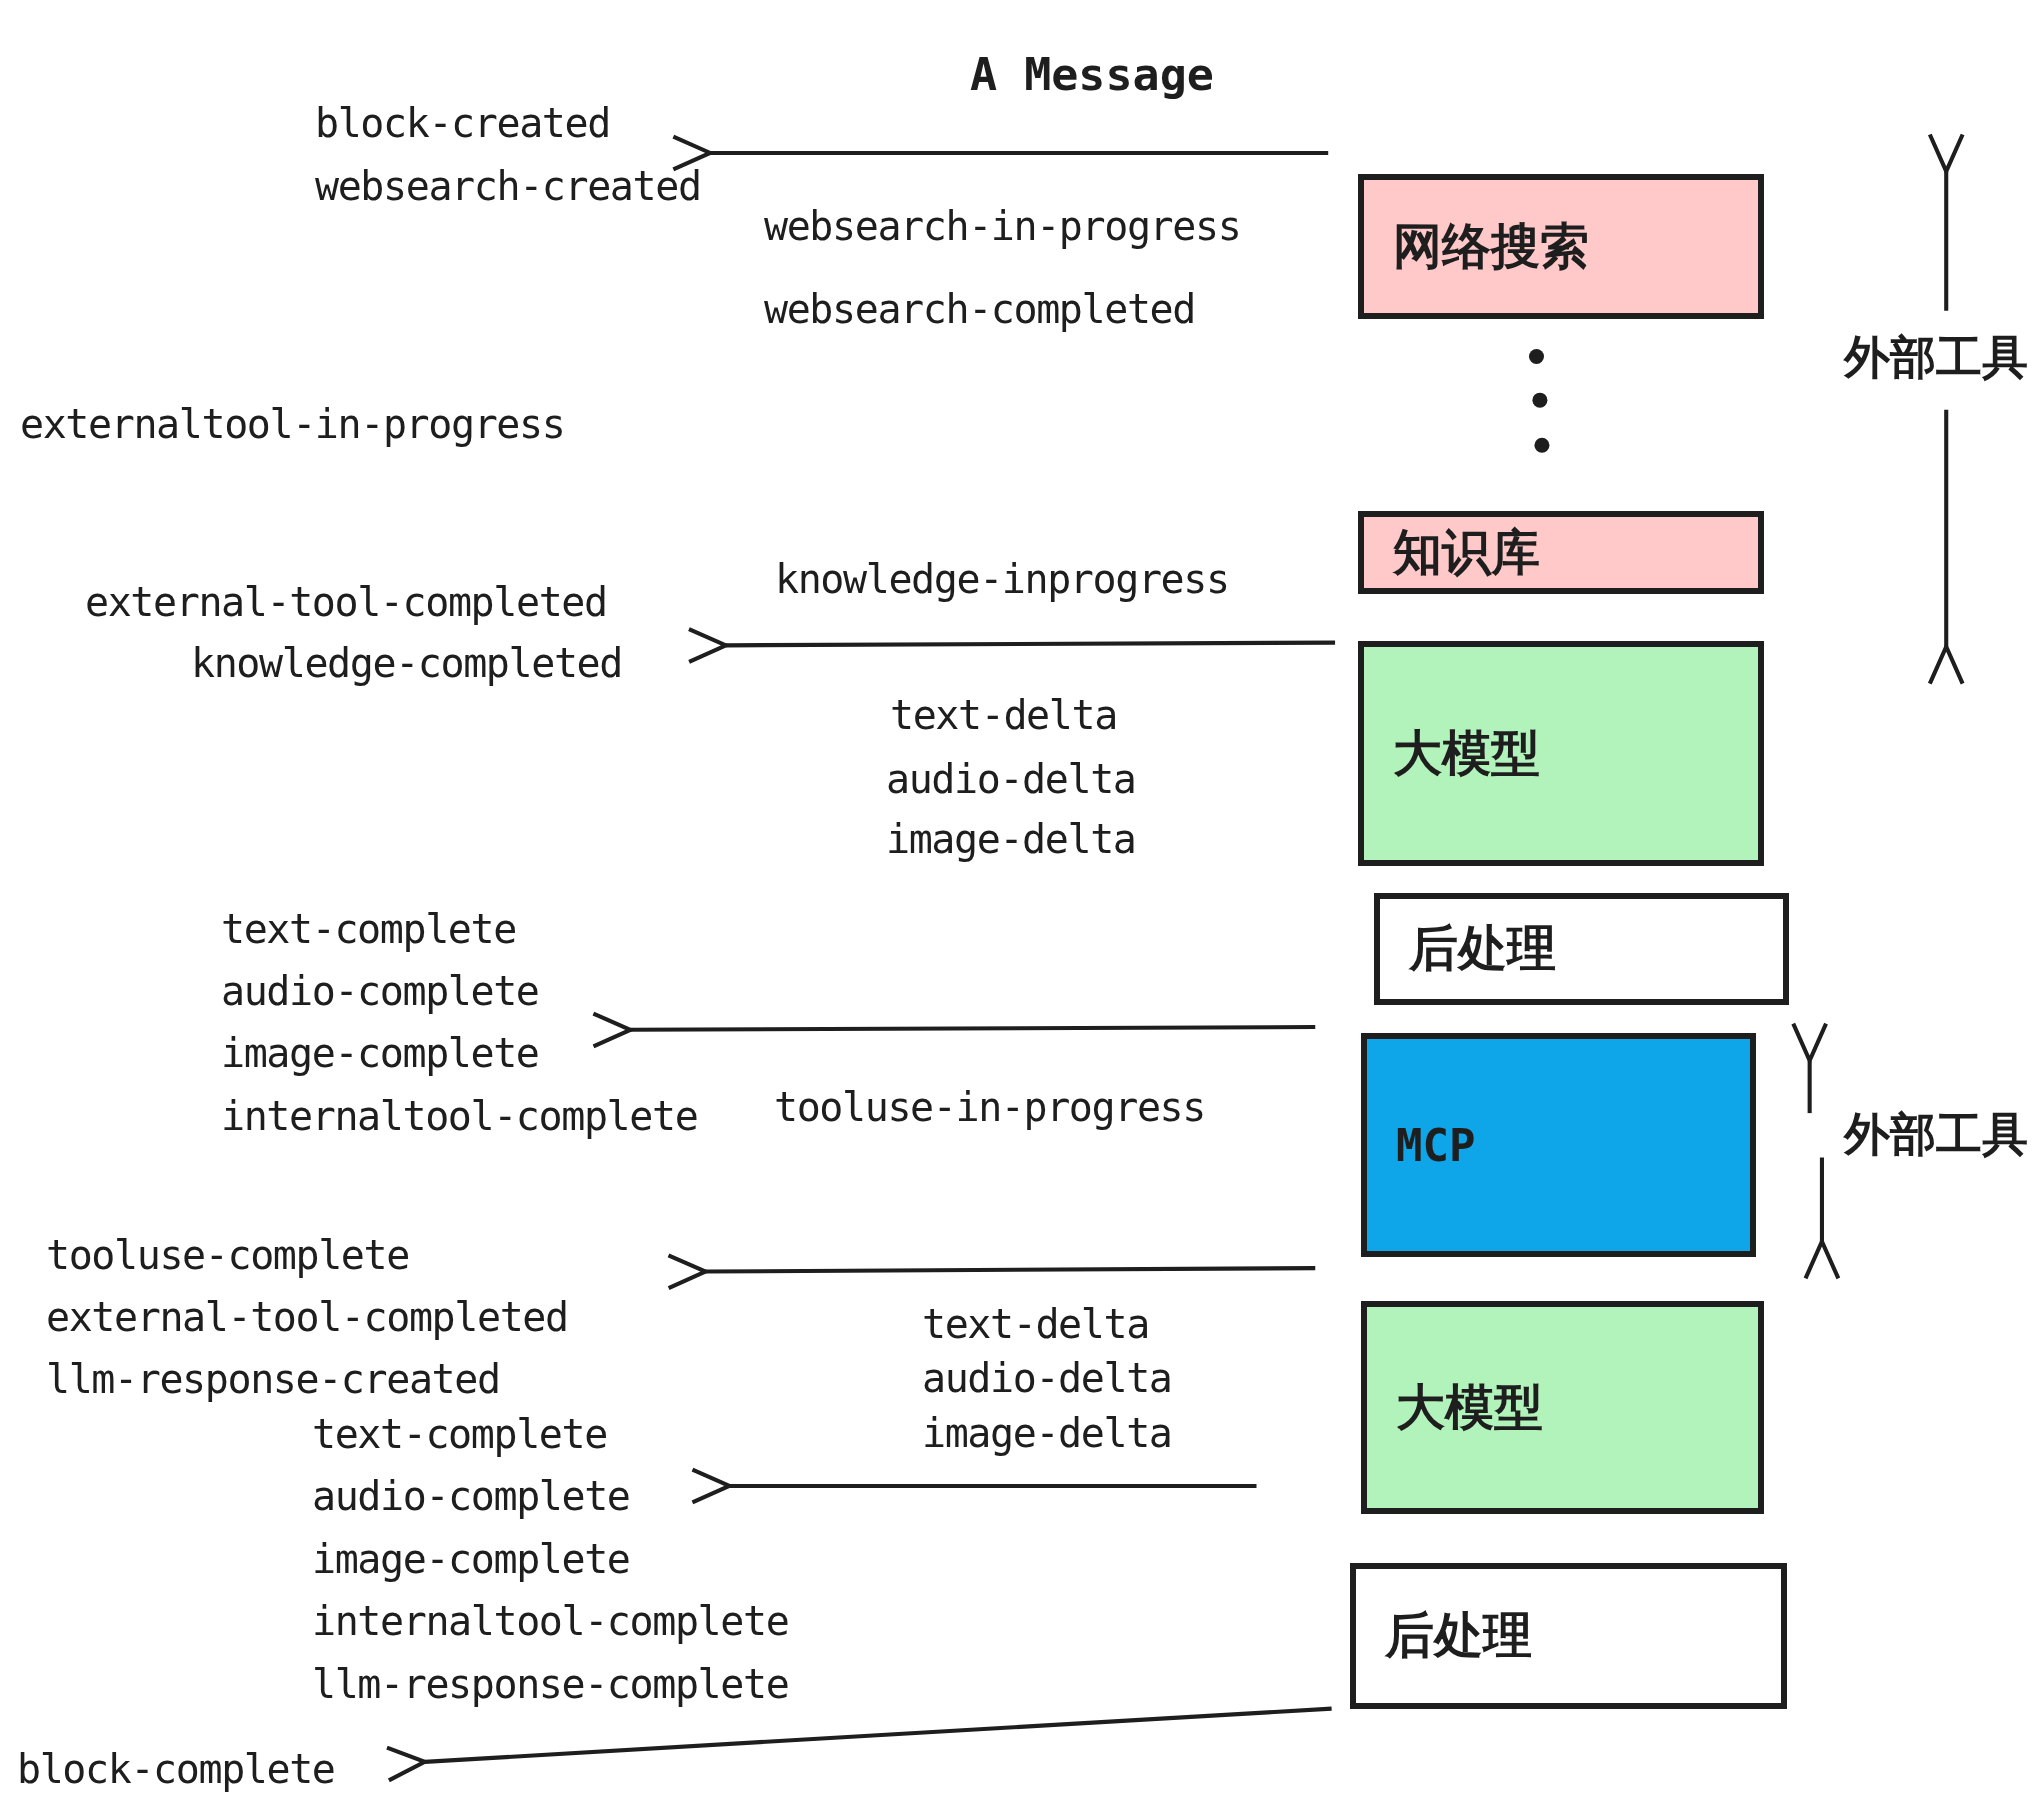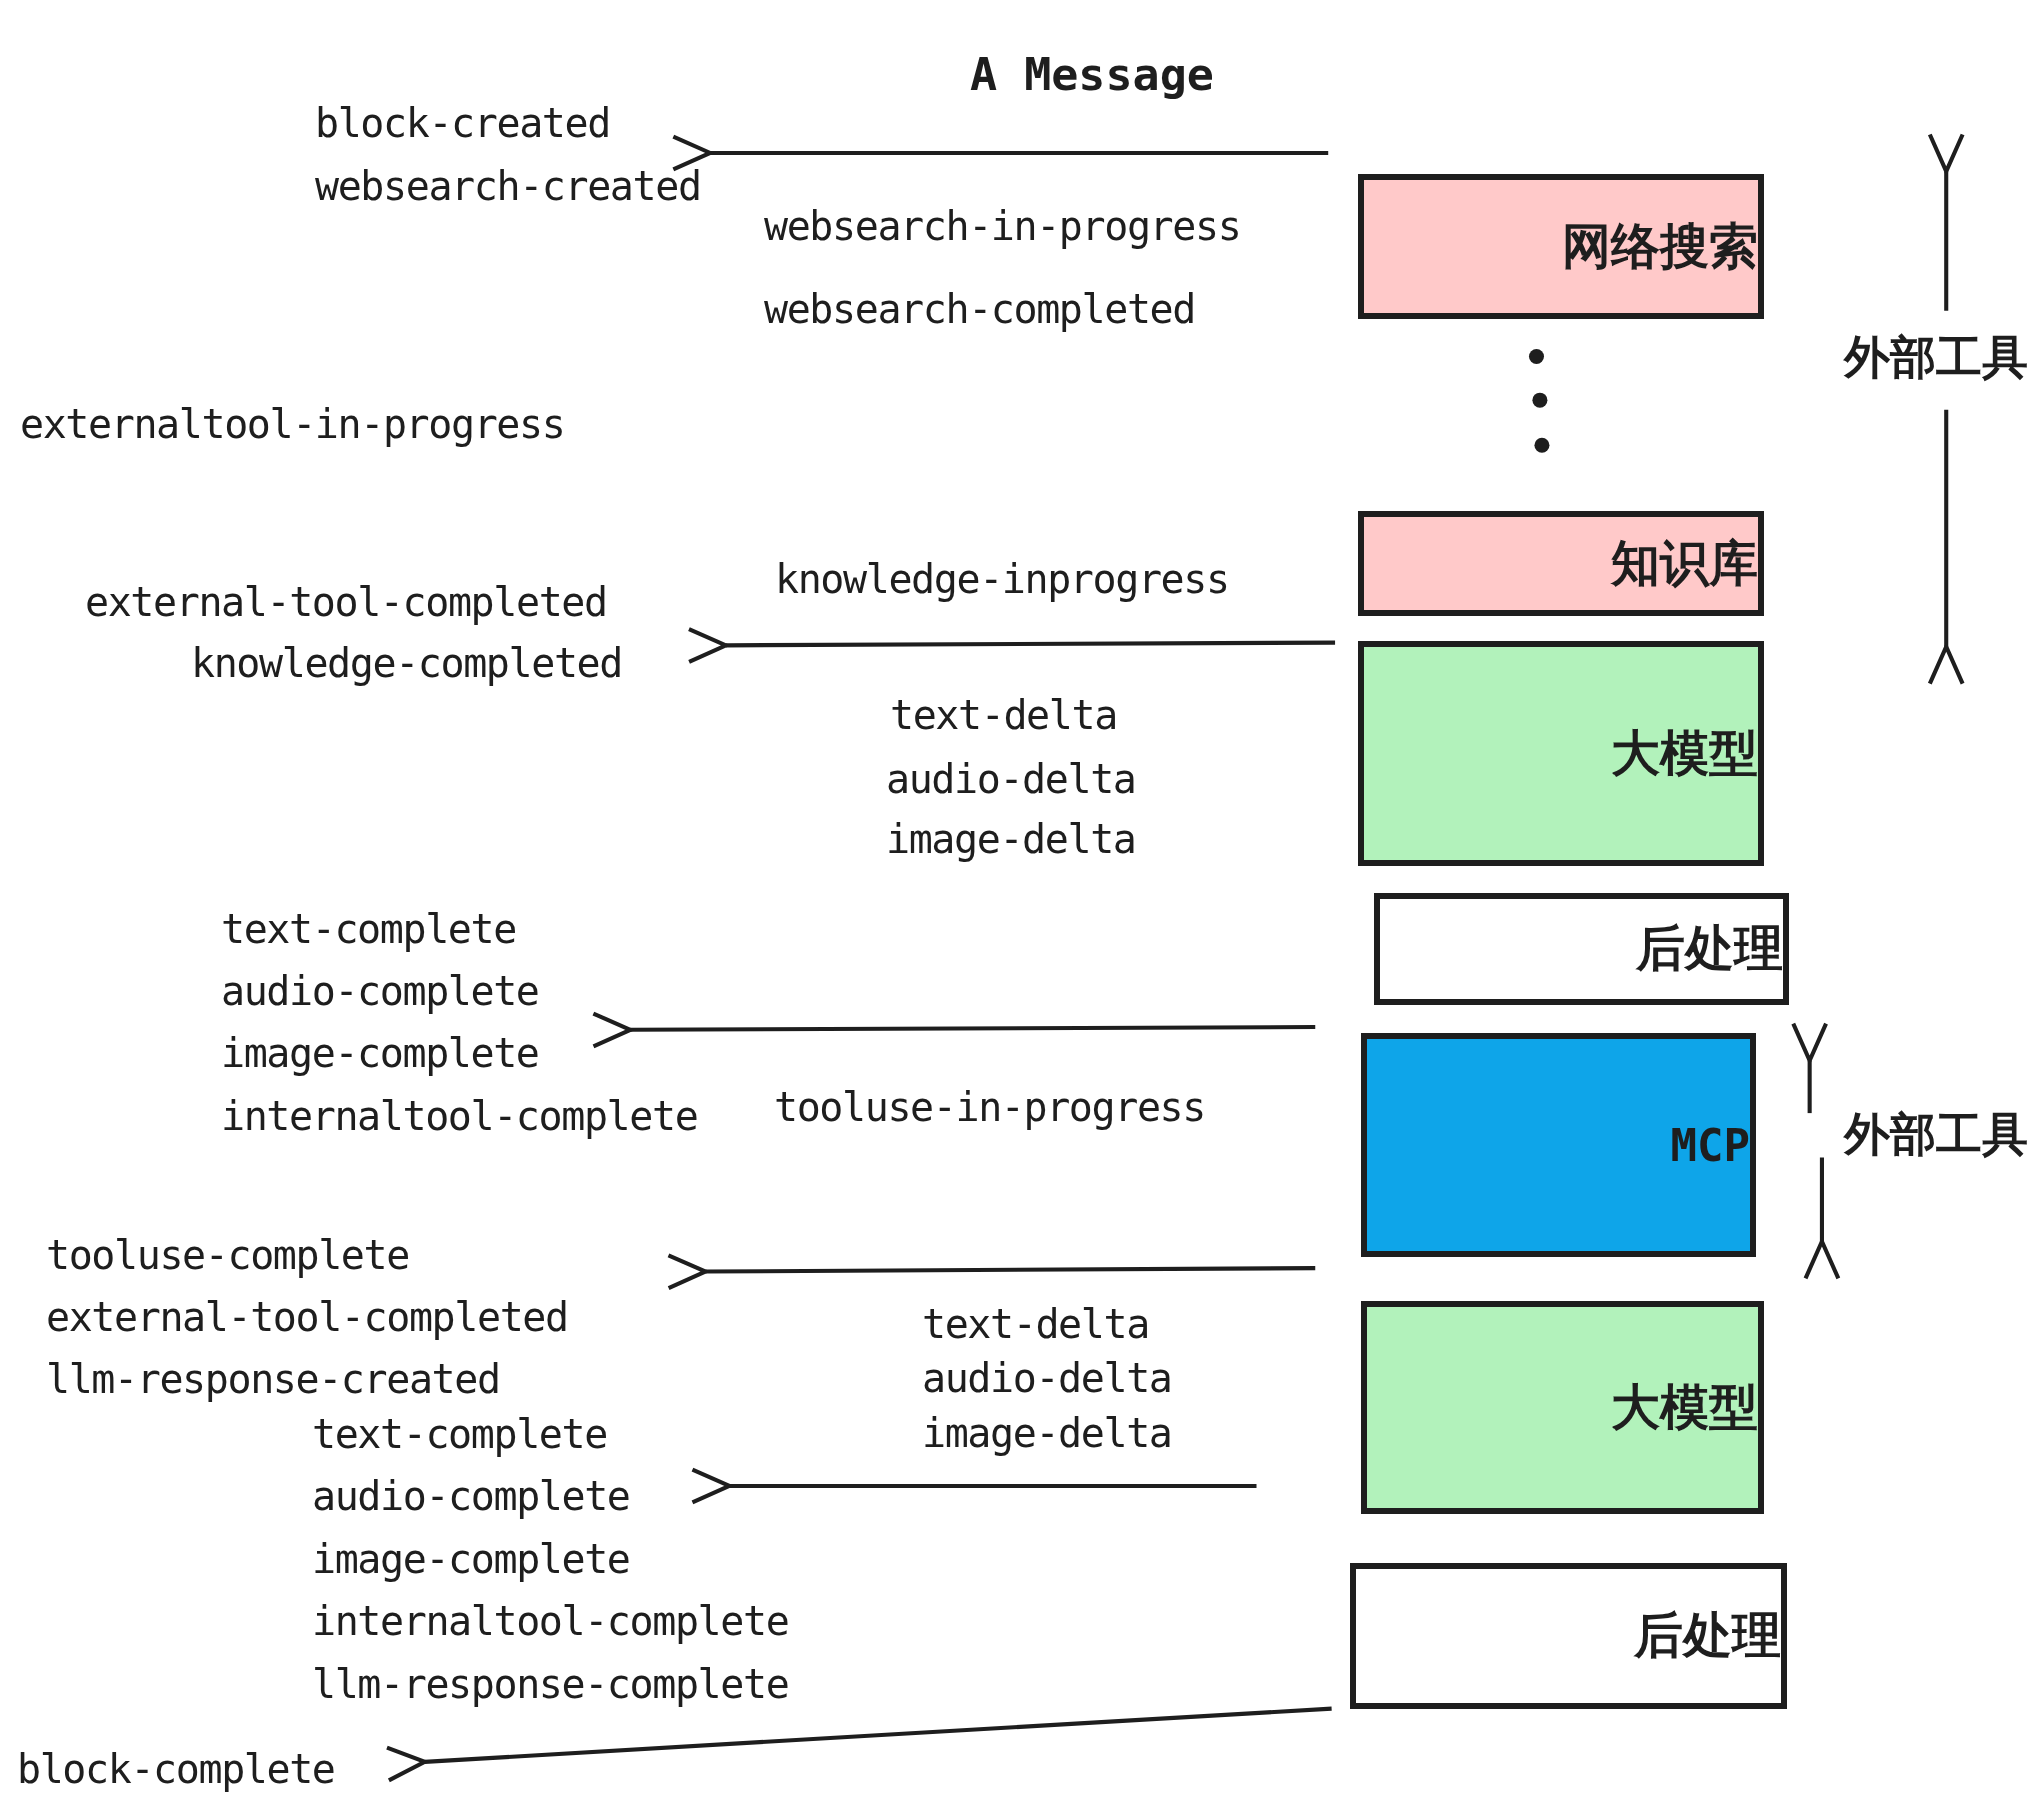--- a/index.html
+++ b/index.html
@@ -27,21 +27,22 @@
     white-space: nowrap;
     transform: translateY(-50%);
     letter-spacing: -1.4px;
   }
   .box {
     position: absolute;
     border: 6.1px solid #1e1e1e;
     box-sizing: border-box;
     display: flex;
     align-items: center;
-    justify-content: flex-end;
+    justify-content: flex-start;
+    padding-left: 29px;
   }
   .box .lbl {
     font-family: "Liberation Sans", sans-serif;
     font-size: 49px;
     font-weight: 600;
     white-space: nowrap;
   }
   .box .lbl.mono {
     font-family: "DejaVu Sans Mono", monospace;
     font-size: 44px;
@@ -97,21 +98,21 @@
   <div class="ev" style="left:312px;  top:1496px;">audio-complete</div>
   <div class="ev" style="left:312px;  top:1559px;">image-complete</div>
   <div class="ev" style="left:312px;  top:1621px;">internaltool-complete</div>
   <div class="ev" style="left:312px;  top:1684px;">llm-response-complete</div>
   <div class="ev" style="left:17px;   top:1769px;">block-complete</div>
 
   <div class="box" style="left: 1358px; top: 174px; width: 406px; height: 145px; background-color: rgb(255, 201, 201);" title="网络搜索">
     <span class="lbl">网络搜索</span>
   </div>
 
-  <div class="box" style="left: 1358px; top: 511px; width: 406px; height: 105px; background-color: rgb(255, 201, 201);">
+  <div class="box" style="left: 1358px; top: 511px; width: 406px; height: 83px; background-color: rgb(255, 201, 201);">
     <span class="lbl">知识库</span>
   </div>
 
   <div class="box" style="left: 1358px; top: 641px; width: 406px; height: 225px; background-color: rgb(178, 242, 187);">
     <span class="lbl">大模型</span>
   </div>
 
   <div class="box" style="left: 1374px; top: 893px; width: 415px; height: 112px; background-color: rgb(255, 255, 255);">
     <span class="lbl">后处理</span>
   </div>

